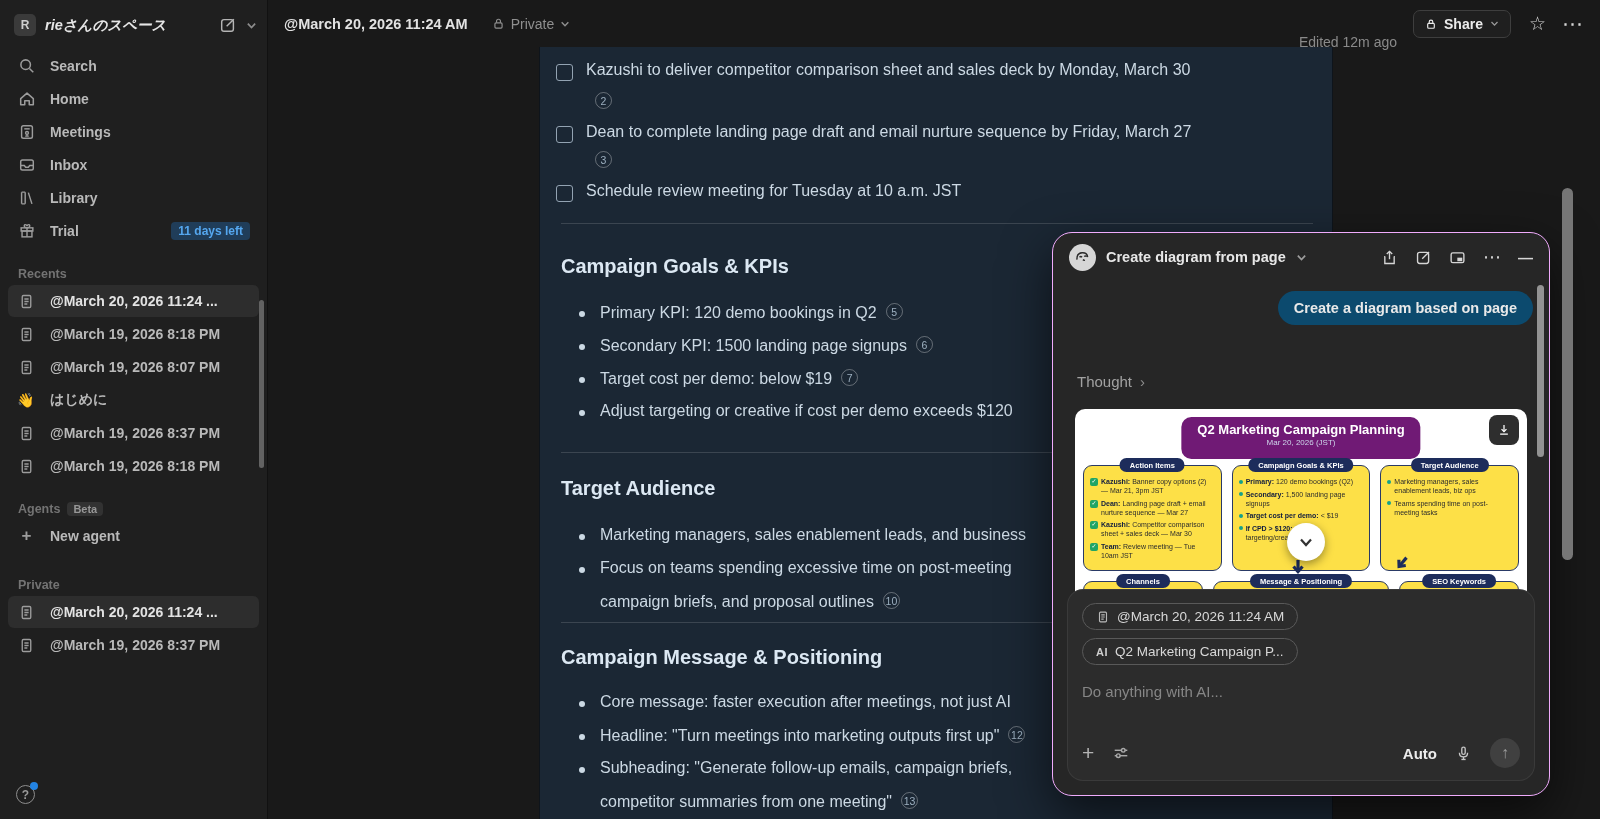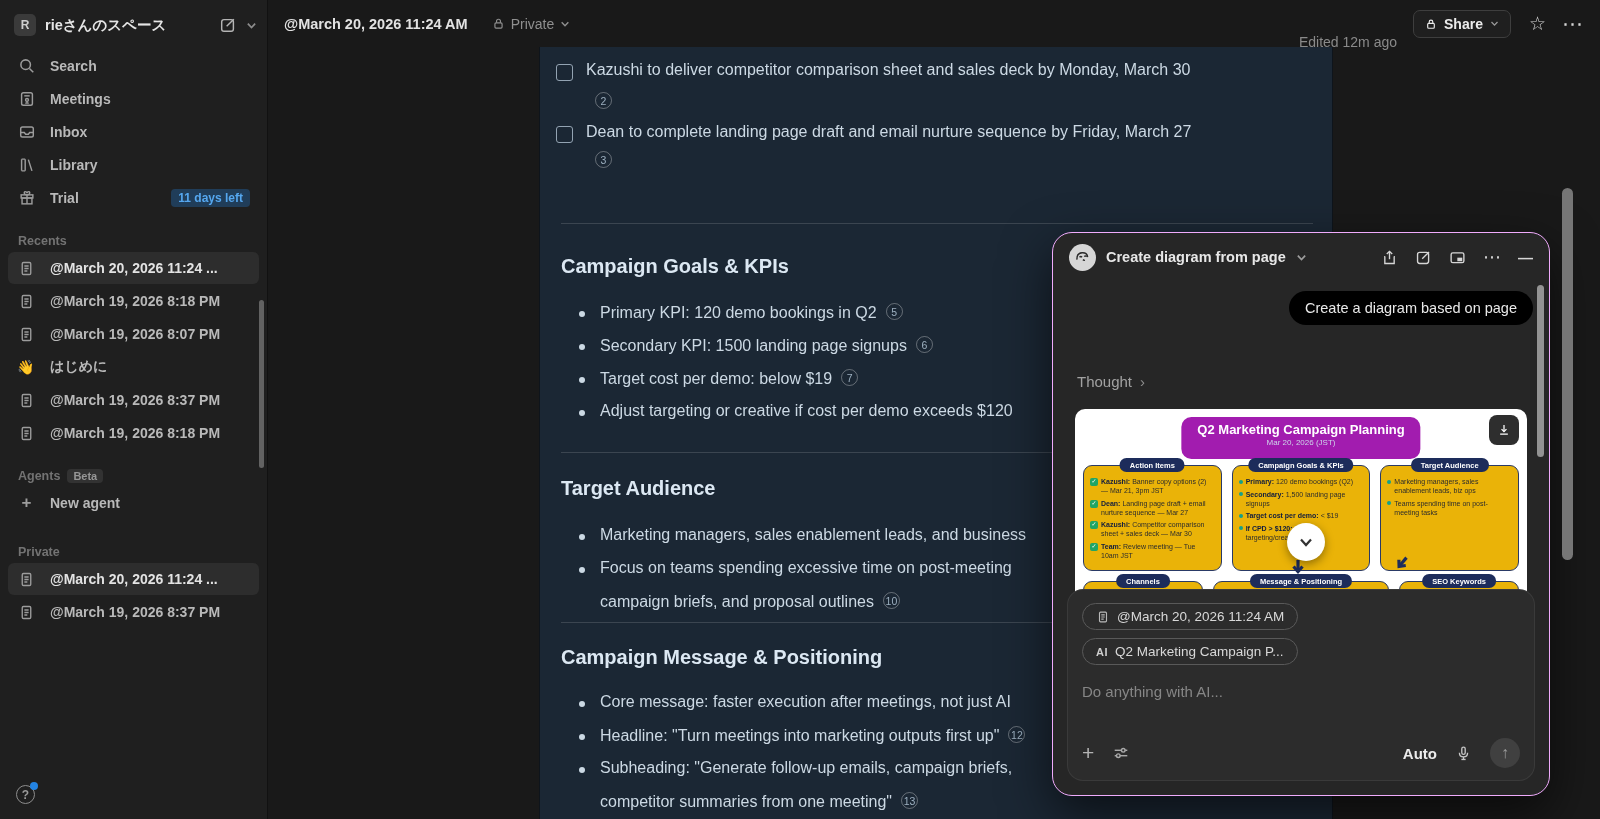--- a/index.html
+++ b/index.html
@@ -6,21 +6,21 @@
   html,body { width:1600px; height:819px; overflow:hidden; background:#191919;
     font-family:"Liberation Sans", sans-serif; }
   svg { display:block; }
 
   
   .sidebar { position:absolute; left:0; top:0; width:268px; height:819px;
     background:#1f1f1f; border-right:1px solid #111; z-index:5; }
   .ws-row { display:flex; align-items:center; gap:9px; margin:10px 10px 0 14px; height:30px; }
   .ws-avatar { width:22px; height:22px; border-radius:5px; background:#3a3a3a; color:#cfcfcf;
     font-size:12px; font-weight:700; display:flex; align-items:center; justify-content:center; }
-  .ws-name { flex:1; color:#e6e6e6; font-size:14.5px; font-weight:700; white-space:nowrap; overflow:hidden; }
+  .ws-name { flex:1; color:#e6e6e6; font-size:14.5px; font-weight:700; white-space:nowrap; overflow:hidden;font-style:italic; }
   .nav { margin-top:10px; }
   .srow { display:flex; align-items:center; gap:14px; height:32px; margin:1px 8px; padding:0 9px;
     border-radius:6px; color:#b9b9b9; font-size:14px; font-weight:600; }
   .srow.active { background:#2d2d2d; color:#e3e3e3; }
   .srow .sicon { width:19px; display:flex; justify-content:center; color:#9c9c9c; }
   .slabel { flex:1; white-space:nowrap; overflow:hidden; }
   .sec-label { margin:20px 8px 4px 18px; font-size:12.5px; font-weight:700; color:#737373;
     display:flex; align-items:center; gap:7px; }
   .trial-badge { background:rgba(35,131,226,.30); color:#55a7ef; font-size:12px; font-weight:700;
     padding:2px 7px; border-radius:4px; }
@@ -73,37 +73,37 @@
     background:#262626; border:1px solid #f0abfc; border-radius:20px;
     box-shadow:0 18px 50px rgba(0,0,0,.6); z-index:20; box-sizing:content-box; }
   .panel-inner { position:absolute; inset:0; border-radius:15px; overflow:hidden; }
   .p-header { position:absolute; left:0; right:0; top:0; height:48px; display:flex;
     align-items:center; gap:10px; padding:0 16px; }
   .ai-face { width:27px; height:27px; border-radius:50%; background:#d6d6d6;
     display:flex; align-items:center; justify-content:center; flex:none; }
   .p-title { color:#e7e7e7; font-size:14.5px; font-weight:600; white-space:nowrap; }
   .p-head-icons { margin-left:auto; display:flex; align-items:center; gap:17px; color:#d6d6d6; }
   .p-min { color:#d6d6d6; font-size:15px; font-weight:700; }
-  .bubble { position:absolute; right:16px; top:58px; background:#000000; color:#e9e9e9;
-    font-size:14.5px; padding:9px 16px; border-radius:18px; white-space:nowrap; }
+  .bubble { position:absolute; right:16px; top:58px; background:#0c4a6e; color:#e9e9e9;
+    font-size:14.5px; padding:9px 16px; border-radius:18px; white-space:nowrap;font-weight:bold; }
   .thought { position:absolute; left:24px; top:140px; color:#a2a2a2; font-size:15px;
     display:flex; align-items:center; gap:8px; }
   .thought-ch { font-size:15px; color:#8d8d8d; }
 
   
   .dg { position:absolute; left:22px; top:176px; width:452px; height:232px; background:#fff;
     border-radius:10px; overflow:hidden; }
-  .dg-title { position:absolute; left:50%; transform:translateX(-50%); top:8px; background:#a21caf;
+  .dg-title { position:absolute; left:50%; transform:translateX(-50%); top:8px; background:#701a75;
     border-radius:10px; padding:5px 16px 12px; text-align:center; white-space:nowrap; }
   .dg-title .t1 { color:#fff; font-size:13px; font-weight:700; }
   .dg-title .t2 { color:#cdd5ea; font-size:8px; margin-top:1px; }
   .dg-dl { position:absolute; right:8px; top:6px; width:30px; height:30px; background:#2e2e2e;
     border-radius:8px; display:flex; align-items:center; justify-content:center; }
   .dg-cols { position:absolute; left:8px; right:8px; top:56px; display:flex; gap:10px; }
-  .dg-box { position:relative; flex:1; border:1.5px solid #2a3a66; border-radius:9px; background:#eab308;
+  .dg-box { position:relative; flex:1; border:1.5px solid #2a3a66; border-radius:9px; background:#fde047;
     padding:11px 6px 6px; min-height:94px; }
   .dg-pill { position:absolute; top:-8px; left:50%; transform:translateX(-50%); background:#1d2c5b;
     color:#fff; font-size:7.5px; font-weight:700; padding:2.5px 10px; border-radius:8px; white-space:nowrap; }
   .dg-item { display:flex; gap:3px; font-size:7px; color:#2c2c2c; line-height:1.3; margin-bottom:3.5px; }
   .dg-item b { color:#101c3f; }
   .dg-check { width:8px; height:8px; background:#21a565; border-radius:2px; color:#fff; font-size:6px;
     display:flex; align-items:center; justify-content:center; flex:none; margin-top:1px; }
   .dg-dot { width:4px; height:4px; border-radius:50%; background:#14a08a; flex:none; margin-top:2.5px; }
   .dg-bottom { position:absolute; left:8px; right:8px; top:172px; display:flex; gap:10px; }
   .dg-box.small { min-height:52px; }
@@ -158,20 +158,28 @@
       <span class="sicon">
           <svg width="18" height="18" viewBox="0 0 20 20" fill="none" stroke="currentColor" stroke-width="1.7">
             <circle cx="8.5" cy="8.5" r="5.3"></circle>
             <path d="M12.7 12.7 L17 17"></path>
           </svg>
         </span>
       <span class="slabel">Search</span>
     </div>
     <div class="srow">
       <span class="sicon">
+          <svg width="18" height="18" viewBox="0 0 20 20" fill="none" stroke="currentColor" stroke-width="1.7">
+            <path d="M3 9.5 L10 3.5 L17 9.5 V16.5 H12.5 V12 H7.5 V16.5 H3 Z" stroke-linejoin="round"></path>
+          </svg>
+        </span>
+      <span class="slabel">Home</span>
+    </div>
+    <div class="srow">
+      <span class="sicon">
           <svg width="18" height="18" viewBox="0 0 20 20" fill="none" stroke="currentColor" stroke-width="1.6">
             <rect x="4" y="3" width="12" height="14" rx="2"></rect>
             <path d="M7 6.5 H13"></path>
             <circle cx="10" cy="11" r="1.6"></circle>
             <path d="M10 12.6 V14.6 M8 14.6 H12"></path>
           </svg>
         </span>
       <span class="slabel">Meetings</span>
     </div>
     <div class="srow">
@@ -340,20 +348,24 @@
   </div>
 
   <div class="cbrow" style="top:76px">
     <span class="cb"></span>
     <span class="ctext">Dean to complete landing page draft and email nurture sequence by Friday, March 27</span>
   </div>
   <div class="badgeline" style="top:104px">
     <span class="nbadge" style="margin-left:0">3</span>
   </div>
 
+  <div class="cbrow" style="top:135px">
+    <span class="cb"></span>
+    <span class="ctext">Schedule review meeting for Tuesday at 10 a.m. JST</span>
+  </div>
 
   <div class="hr" style="top:176px"></div>
   <div class="h2" style="top:208px">Campaign Goals &amp; KPIs</div>
 
   <div class="bullet" style="top:256px">
     <span class="bdot"></span>
     <span class="btext"><span>Primary KPI: 120 demo bookings in Q2</span><span class="nbadge">5</span></span>
   </div>
   <div class="bullet" style="top:289px">
     <span class="bdot"></span>

